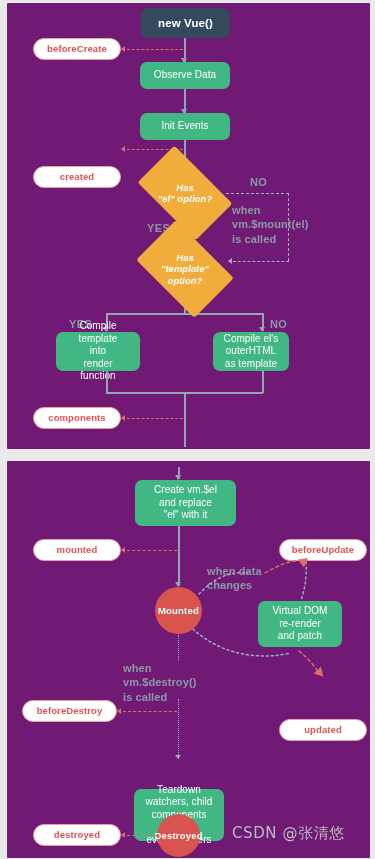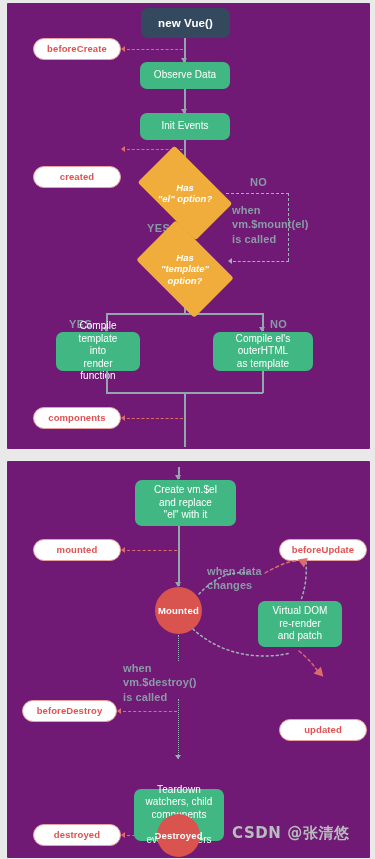--- a/index.html
+++ b/index.html
@@ -211,21 +211,21 @@
       <div class="line vline" style="left:255px;top:310px;height:18px;"></div>
       <div class="arrow-d" style="left:96.3px;top:324px;"></div>
       <div class="arrow-d" style="left:252.3px;top:324px;"></div>
 
       <div class="elabel" style="left:62px;top:314px;width:28px;">YES</div>
       <div class="elabel" style="left:263px;top:314px;width:24px;">NO</div>
 
       <div class="node n-green" style="left:49px;top:329px;width:84px;height:39px;">Compile template
 into
 render function</div>
-      <div class="node n-green" style="left:206px;top:329px;width:100px;height:39px;">Compile el's
+      <div class="node n-green" style="left:206px;top:329px;width:76px;height:39px;">Compile el's
 outerHTML
 as template</div>
 
       <div class="line vline" style="left:99px;top:368px;height:22px;"></div>
       <div class="line vline" style="left:255px;top:368px;height:22px;"></div>
       <div class="line hline" style="left:99px;top:389px;width:157px;"></div>
       <div class="line vline" style="left:177px;top:389px;height:55px;"></div>
 
       <div class="node n-hook" style="left:26px;top:404px;width:88px;height:22px;">components</div>
       <div class="dash-red" style="left:120px;top:415px;width:56px;"></div>
@@ -292,18 +292,18 @@
 
       <div class="line vline" style="left:171px;top:351px;height:24px;"></div>
       <div class="arrow-d" style="left:168.3px;top:370px;"></div>
 
       <div class="node n-circle" style="left:150px;top:349px;width:43px;height:43px;top:353px;">Destroyed</div>
 
       <div class="node n-hook" style="left:26px;top:363px;width:88px;height:22px;">destroyed</div>
       <div class="dash-red" style="left:120px;top:374px;width:30px;"></div>
       <div class="arrow-l" style="left:114px;top:370.8px;"></div>
 
-      <div class="watermark" style="left:225px;top:363px;font-weight:bold;">CSDN @张清悠</div>
+      <div class="watermark" style="left:225px;top:363px;">CSDN @张清悠</div>
 
     </div>
   </div>
 
 </div>
 
 </body></html>

